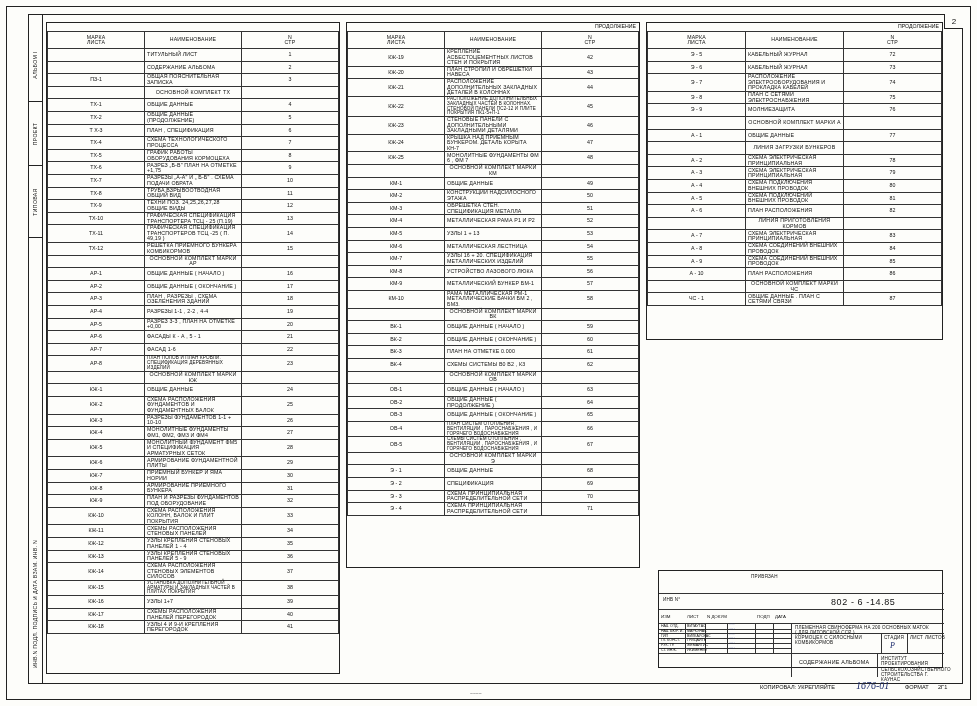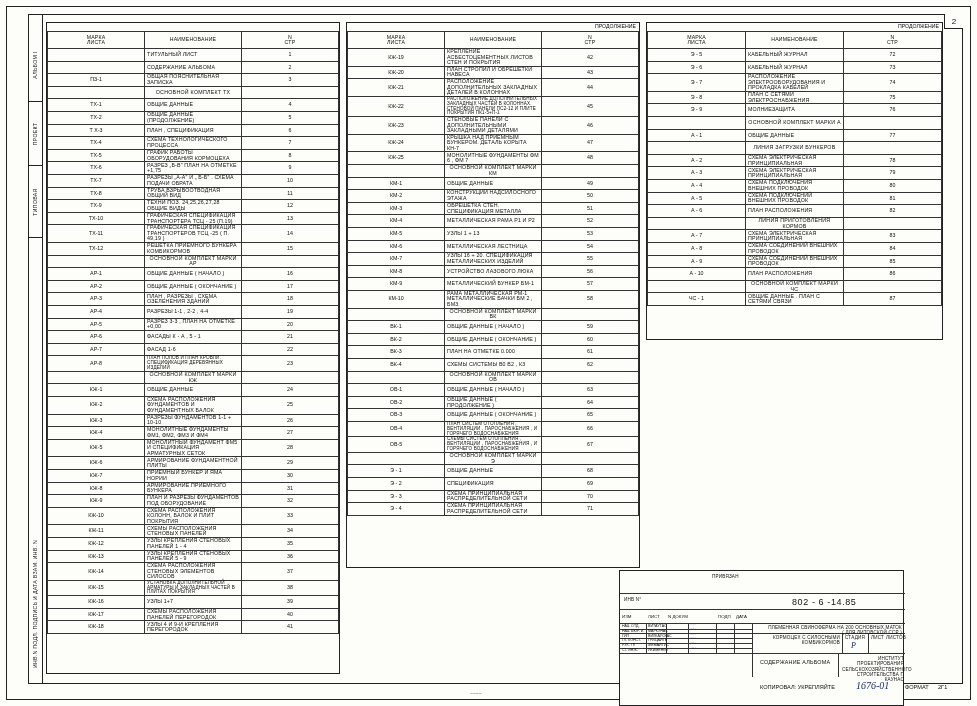--- a/index.html
+++ b/index.html
@@ -593,21 +593,21 @@
           </tr>
           <tr class="h14">
             <td class="c1">ЧС - 1</td>
             <td class="nm">ОБЩИЕ  ДАННЫЕ .  ПЛАН  С  СЕТЯМИ   СВЯЗИ</td>
             <td class="c3">87</td>
           </tr>
         </tbody>
     </table>
   </div>
 
-  <div class="stamp" style="left:619px;top:570px;width:285px;height:136px;text-align:right;">
+  <div class="stamp" style="left:658px;top:570px;width:285px;height:98px;">
 
     <div class="hline" style="left:0;top:22px;width:285px;"></div>
     <div class="hline" style="left:0;top:38px;width:285px;"></div>
     <div class="hline" style="left:0;top:52px;width:285px;"></div>
     <div class="hline" style="left:0;top:82px;width:285px;"></div>
     <div class="vline" style="left:132px;top:52px;height:54px;"></div>
     <div class="vline" style="left:26px;top:52px;height:30px;"></div>
     <div class="vline" style="left:46px;top:52px;height:30px;"></div>
     <div class="vline" style="left:68px;top:52px;height:30px;"></div>
     <div class="vline" style="left:96px;top:52px;height:30px;"></div>

